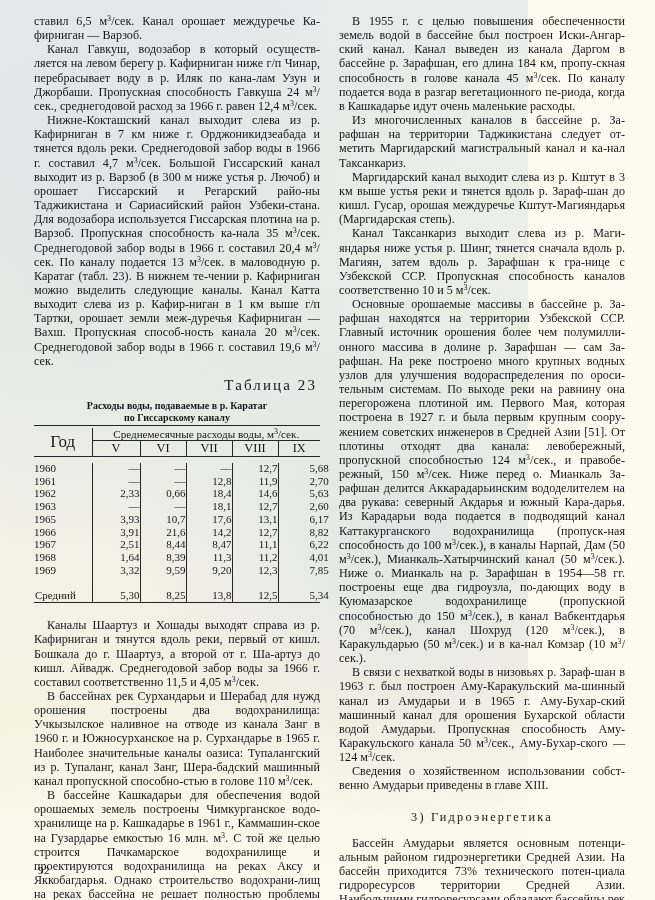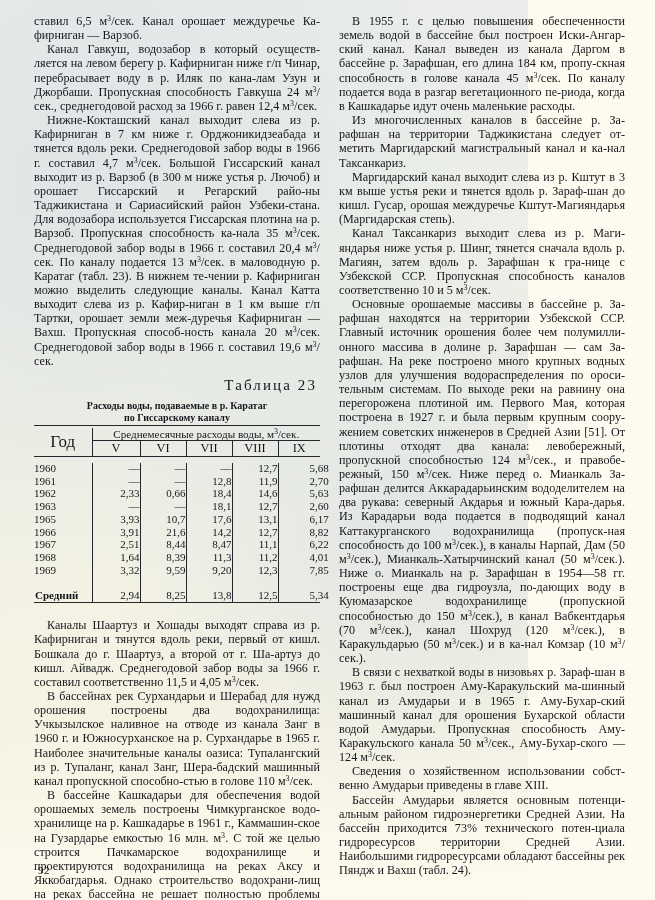--- a/index.html
+++ b/index.html
@@ -103,21 +103,21 @@
   .hdr-rom.last { border-right: none; }
   .rule-mid td { border-top: 1.7px solid #24262b; height: 6px; }
   .rule-bot td { border-top: 1.6px solid #24262b; height: 2px; }
 
   tr.body-row td { font-size: 11px; line-height: 11.9px; padding: 0.4px 0; }
   td.c-year { text-align: left; padding-left: 9px; border-right: 1.6px solid #24262b; }
   td.c-val  { text-align: right; padding-right: 18px; border-right: 1px solid #24262b; }
   td.c-val.last { border-right: none; padding-right: 9px; padding-left: 31px; }
   tr.spacer td { height: 6px; border-right-style: solid; }
   tr.avg td { padding-top: 1px; }
-  td.c-year.avg-lbl { padding-left: 1px; font-weight: bold; }
+  td.c-year.avg-lbl { padding-left: 1px; }
   .dash { letter-spacing: 0; }
 
   
   .sec-head {
     text-align: center;
     font-size: 12.3px;
     letter-spacing: 2.2px;
     margin: 17px 0 11px 0;
   }
   .gap-m { height: 13px; }
@@ -253,21 +253,21 @@
                 <tr class="spacer">
                   <td class="c-year">&nbsp;</td>
                   <td class="c-val">&nbsp;</td>
                   <td class="c-val">&nbsp;</td>
                   <td class="c-val">&nbsp;</td>
                   <td class="c-val">&nbsp;</td>
                   <td class="c-val last">&nbsp;</td>
                 </tr>
                 <tr class="body-row avg">
                   <td class="c-year avg-lbl">Средний</td>
-                  <td class="c-val">2,94</td>
+                  <td class="c-val">5,30</td>
                   <td class="c-val">8,25</td>
                   <td class="c-val">13,8</td>
                   <td class="c-val">12,5</td>
                   <td class="c-val last">5,34</td>
                 </tr>
               </tbody>
             <tbody>
               <tr class="rule-bot">
                 <td colspan="6"></td>
               </tr>
@@ -283,20 +283,21 @@
 
       <div class="col">
         <p class="ind">В 1955 г. с целью повышения обеспеченности земель водой в бассейне был построен Иски-Ангар-ский канал. Канал выведен из канала Даргом в бассейне р. Зарафшан, его длина 184 км, пропу-скная способность в голове канала 45 м<sup>3</sup>/сек. По каналу подается вода в разгар вегетационного пе-риода, когда в Кашкадарье идут очень маленькие расходы.</p>
         <p class="ind">Из многочисленных каналов в бассейне р. За-рафшан на территории Таджикистана следует от-метить Маргидарский магистральный канал и ка-нал Таксанкариз.</p>
         <p class="ind">Маргидарский канал выходит слева из р. Кштут в 3 км выше устья реки и тянется вдоль р. Зараф-шан до кишл. Гусар, орошая междуречье Кштут-Магияндарья (Маргидарская степь).</p>
         <p class="ind">Канал Таксанкариз выходит слева из р. Маги-яндарья ниже устья р. Шинг, тянется сначала вдоль р. Магиян, затем вдоль р. Зарафшан к гра-нице с Узбекской ССР. Пропускная способность каналов соответственно 10 и 5 м<sup>3</sup>/сек.</p>
         <p class="ind">Основные орошаемые массивы в бассейне р. За-рафшан находятся на территории Узбекской ССР. Главный источник орошения более чем полумилли-онного массива в долине р. Зарафшан — сам За-рафшан. На реке построено много крупных водных узлов для улучшения водораспределения по ороси-тельным системам. По выходе реки на равнину она перегорожена плотиной им. Первого Мая, которая построена в 1927 г. и была первым крупным соору-жением советских инженеров в Средней Азии [51]. От плотины отходят два канала: левобережный, пропускной способностью 124 м<sup>3</sup>/сек., и правобе-режный, 150 м<sup>3</sup>/сек. Ниже перед о. Мианкаль За-рафшан делится Аккарадарьинским вододелителем на два рукава: северный Акдарья и южный Кара-дарья. Из Карадарьи вода подается в подводящий канал Каттакурганского водохранилища (пропуск-ная способность до 100 м<sup>3</sup>/сек.), в каналы Нарпай, Дам (50 м<sup>3</sup>/сек.), Мианкаль-Хатырчинский канал (50 м<sup>3</sup>/сек.). Ниже о. Мианкаль на р. Зарафшан в 1954—58 гг. построены еще два гидроузла, по-дающих воду в Куюмазарское водохранилище (пропускной способностью до 150 м<sup>3</sup>/сек.), в канал Вабкентдарья (70 м<sup>3</sup>/сек.), канал Шохруд (120 м<sup>3</sup>/сек.), в Каракульдарью (50 м<sup>3</sup>/сек.) и в ка-нал Комзар (10 м<sup>3</sup>/сек.).</p>
         <p class="ind">В связи с нехваткой воды в низовьях р. Зараф-шан в 1963 г. был построен Аму-Каракульский ма-шинный канал из Амударьи и в 1965 г. Аму-Бухар-ский машинный канал для орошения Бухарской области водой Амударьи. Пропускная способность Аму-Каракульского канала 50 м<sup>3</sup>/сек., Аму-Бухар-ского — 124 м<sup>3</sup>/сек.</p>
         <p class="ind">Сведения о хозяйственном использовании собст-венно Амударьи приведены в главе XIII.</p>
 
+        <div class="sec-head">3) Гидроэнергетика</div>
 
         <p class="ind">Бассейн Амударьи является основным потенци-альным районом гидроэнергетики Средней Азии. На бассейн приходится 73% технического потен-циала гидроресурсов территории Средней Азии. Наибольшими гидроресурсами обладают бассейны рек Пяндж и Вахш (табл. 24).</p>
       </div>
 
     </div>
   </div>
 
   <div class="folio">92</div>
 </div>
 

